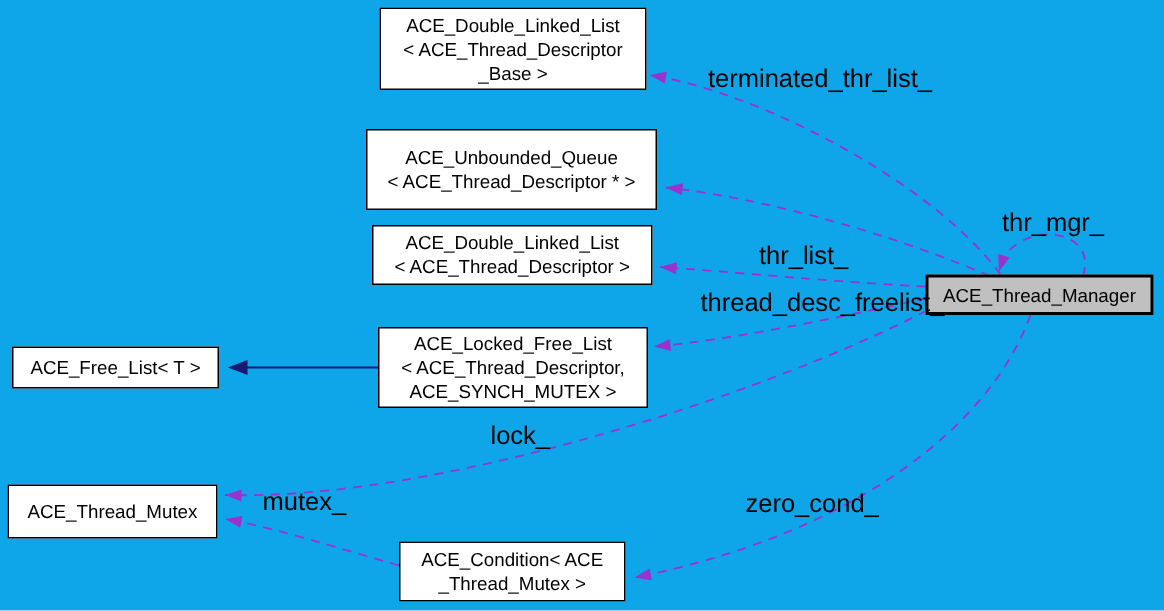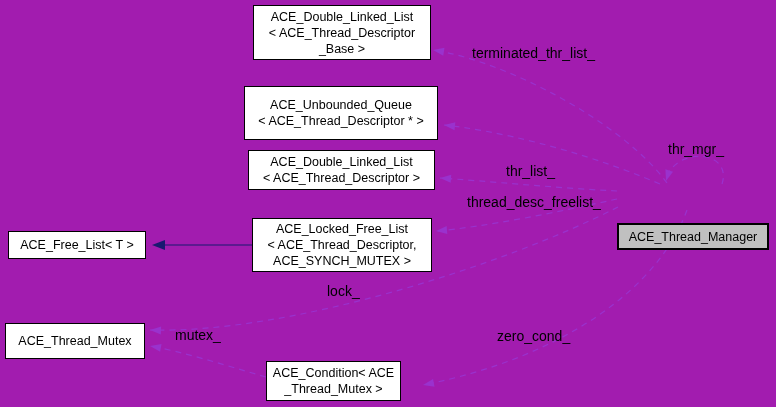--- a/index.html
+++ b/index.html
@@ -1,31 +1,31 @@
 <!DOCTYPE html>
 <html><head>
 <meta charset="utf-8">
 <title>Collaboration Diagram</title>
 <style>
   html,body{margin:0;padding:0;background:#ffffff;}
   .stage{
-    position:relative;width:776px;height:407px;background:#a21caf;
+    position:relative;width:776px;height:407px;background:#0ea5e9;
     font-family:"Liberation Sans",sans-serif;color:#000;overflow:hidden;
   }
   .edge-layer{position:absolute;left:0;top:0;width:776px;height:407px;}
   .node{
     position:absolute;box-sizing:border-box;
     display:flex;align-items:center;justify-content:center;
     text-align:center;white-space:pre-line;
     border:1.5px solid #000;background:#ffffff;
     font-size:12.5px;line-height:16px;cursor:pointer;
   }
-  .node.focus{background:#c0c0c0;border-width:2px;margin-top:40px;}
+  .node.focus{background:#c0c0c0;border-width:2px;}
   .elabel{
-    position:absolute;font-size:14px;line-height:14px;white-space:nowrap;
+    position:absolute;font-size:17px;line-height:14px;white-space:nowrap;
   }
   .edge{fill:none;stroke-width:1.2px;}
   .edge.dashed{stroke-dasharray:6 5;}
 </style>
 </head>
 <body>
 
 <div class="stage">
 
   <svg class="edge-layer" width="776" height="407" viewBox="0 0 776 407">
@@ -69,21 +69,21 @@
 &lt; ACE_Thread_Descriptor &gt;</div>
 
   <div class="node" style="left:252px;top:218px;width:180px;height:54px">ACE_Locked_Free_List
 &lt; ACE_Thread_Descriptor,
 ACE_SYNCH_MUTEX &gt;</div>
 
   <div class="node" style="left:8px;top:231px;width:138px;height:28px">ACE_Free_List&lt; T &gt;</div>
 
   <div class="node" style="left:5px;top:323px;width:140px;height:36px">ACE_Thread_Mutex</div>
 
-  <div class="node" style="left:266px;top:361px;width:135px;height:40px">ACE_Condition&lt; ACE
+  <div class="node" style="left:266px;top:361px;width:151px;height:40px">ACE_Condition&lt; ACE
 _Thread_Mutex &gt;</div>
 
   <div class="node focus" style="left:617px;top:183px;width:152px;height:27px">ACE_Thread_Manager</div>
 
   <div class="elabel" style="left:472px;top:46px">terminated_thr_list_</div>
 
 
   <div class="elabel" style="left:506px;top:164px">thr_list_</div>
 
   <div class="elabel" style="left:467px;top:195px">thread_desc_freelist_</div>

